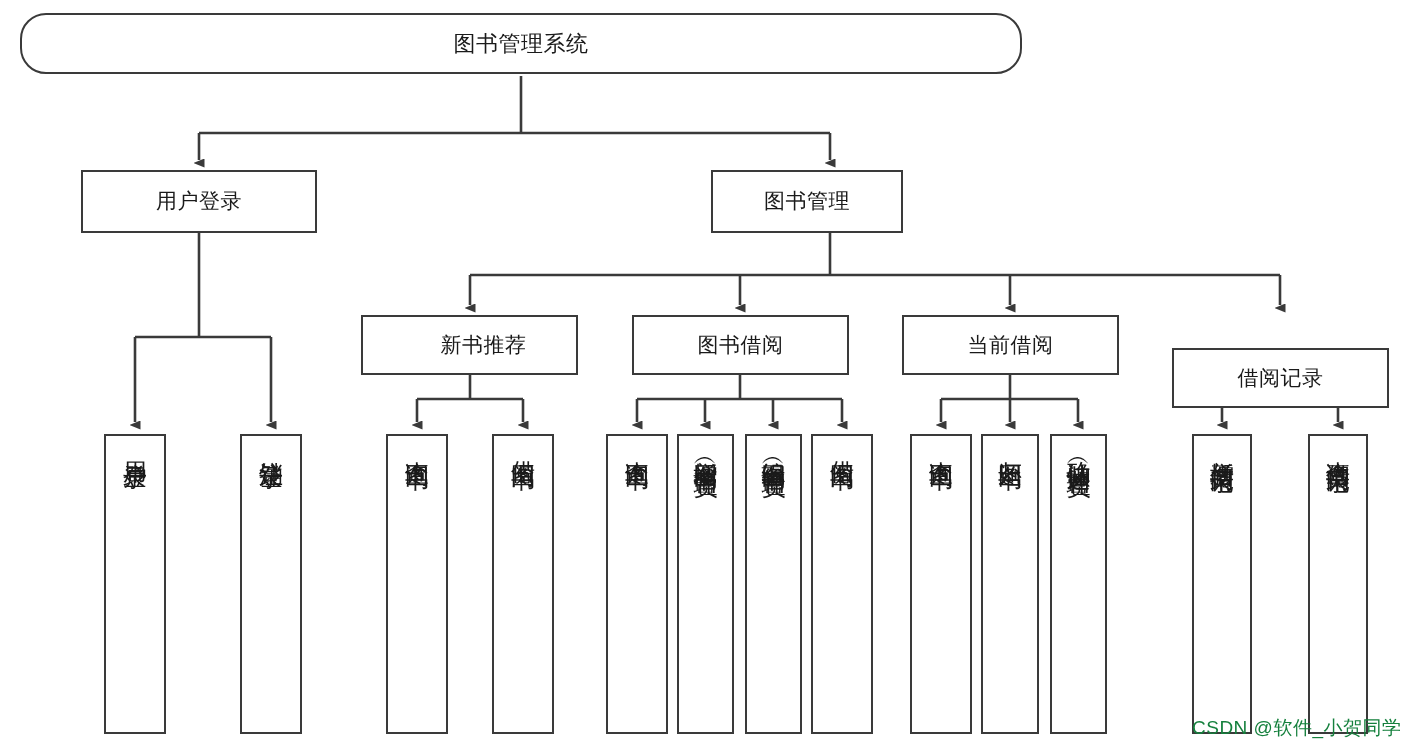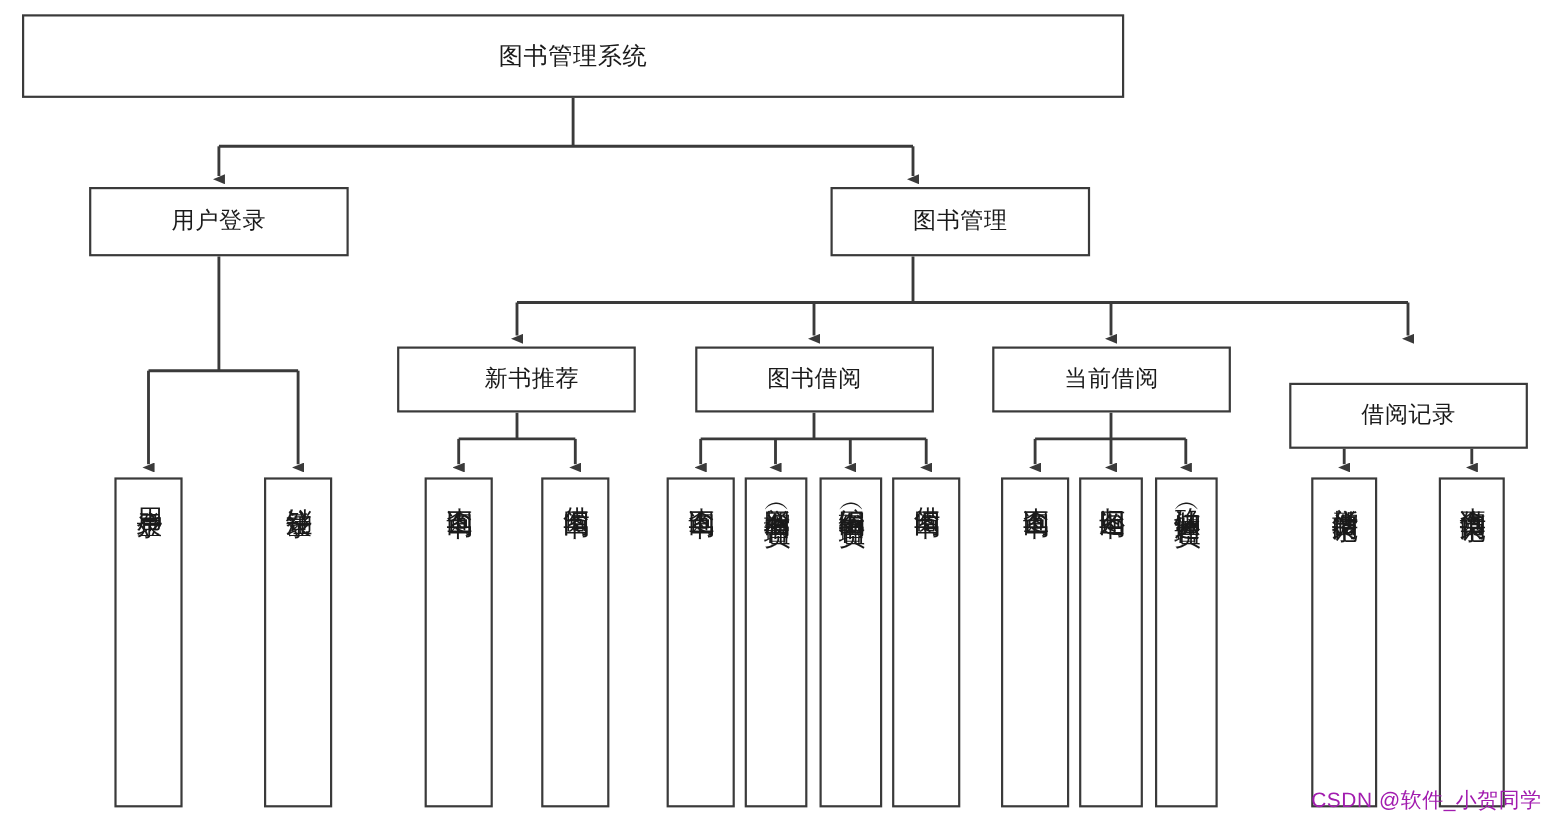--- a/index.html
+++ b/index.html
@@ -58,21 +58,21 @@
     writing-mode: vertical-rl;
     text-orientation: upright;
     font-size: 24px;
     line-height: 1.0;
     letter-spacing: 2px;
     white-space: nowrap;
   }
   .watermark {
     position: absolute;
     font-size: 19px;
-    color: #a21caf;
+    color: #15803d;
     white-space: nowrap;
     letter-spacing: 0.5px;
   }
 </style>
 </head>
 <body>
 
 <div id="canvas">
 
   <svg class="edges" viewBox="0 0 1405 747">
@@ -120,29 +120,29 @@
       <path d="M1010,399 L1010,422" marker-end="url(#arrow)"></path>
       <path d="M1078,399 L1078,422" marker-end="url(#arrow)"></path>
 
       <path d="M1280,375 L1280,399"></path>
       <path d="M1222,399 L1338,399"></path>
       <path d="M1222,399 L1222,422" marker-end="url(#arrow)"></path>
       <path d="M1338,399 L1338,422" marker-end="url(#arrow)"></path>
     </g>
   </svg>
 
-  <div class="node horiz root" style="left:20px; top:13px; width:1002px; height:76px;">
+  <div class="node horiz root" style="left:20px; top:13px; width:1002px; height:61px;border-radius:26px;">
     <span class="label">图书管理系统</span>
   </div>
 
   <div class="node horiz" style="left:81px; top:170px; width:236px; height:63px;">
     <span class="label">用户登录</span>
   </div>
 
-  <div class="node horiz" style="left:711px; top:170px; width:236px; height:63px;margin-left:44px;">
+  <div class="node horiz" style="left:711px; top:170px; width:192px; height:63px;">
     <span class="label">图书管理</span>
   </div>
 
   <div class="node horiz" style="left:361px; top:315px; width:217px; height:60px;padding-left:28px;">
     <span class="label">新书推荐</span>
   </div>
 
   <div class="node horiz" style="left:902px; top:315px; width:217px; height:60px;">
     <span class="label">当前借阅</span>
   </div>

